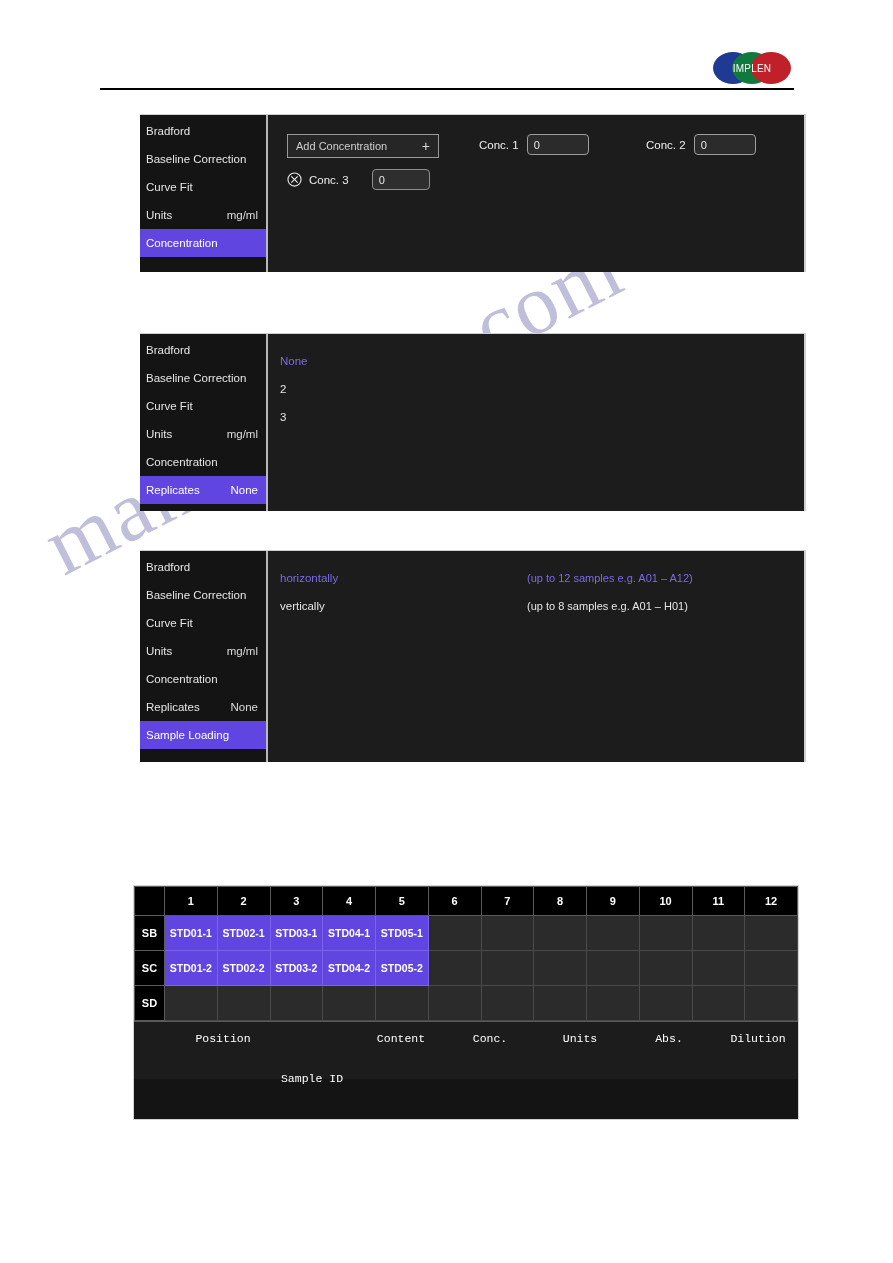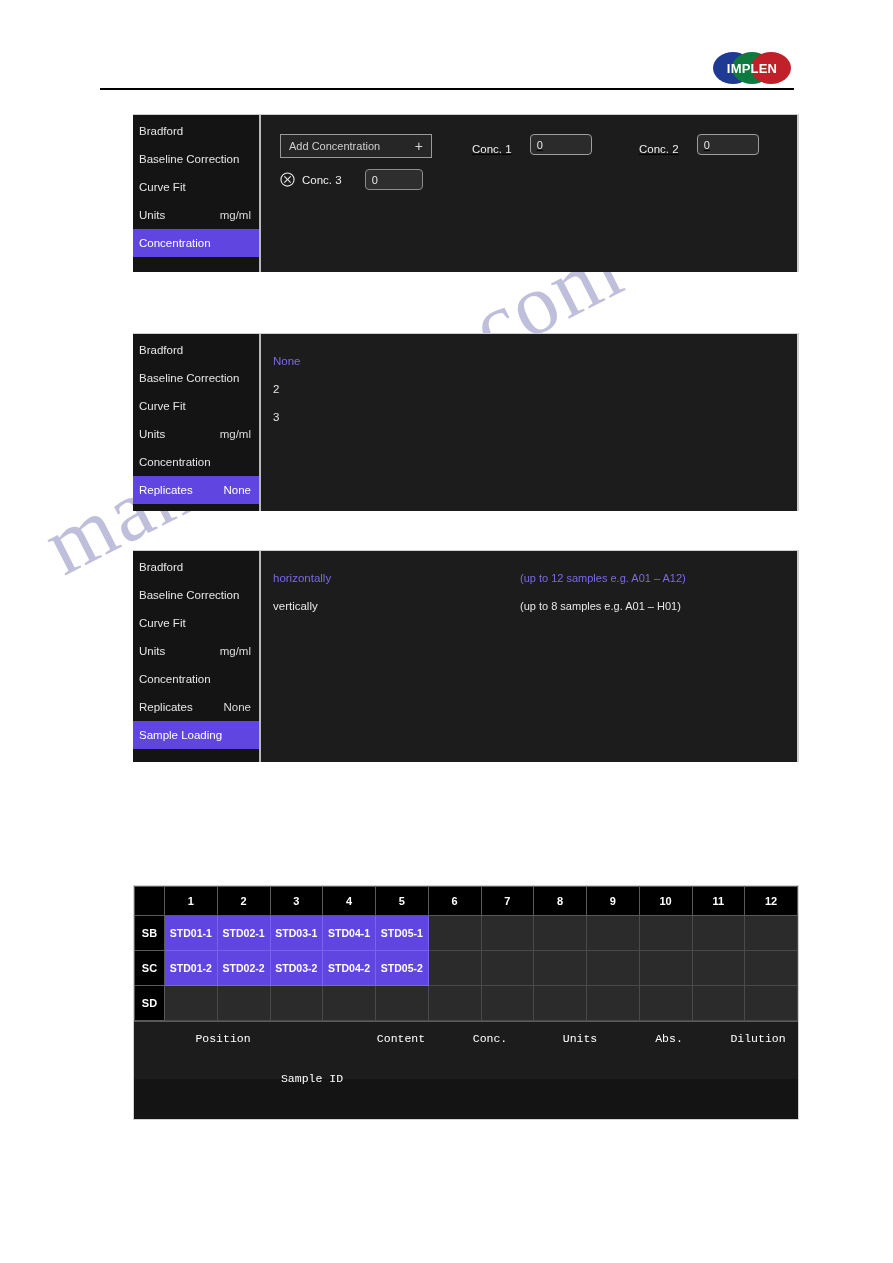--- a/index.html
+++ b/index.html
@@ -36,22 +36,22 @@
   .logo-text {
     position: absolute;
     left: 0;
     top: 0;
     width: 78px;
     height: 34px;
     display: flex;
     align-items: center;
     justify-content: center;
     color: #ffffff;
-    font-size: 13px;
-    font-weight: bold;
+    font-size: 10px;
+    font-weight: normal;
     letter-spacing: 0.2px;
     font-family: "Liberation Sans", sans-serif;
   }
   .header-rule {
     position: absolute;
     left: 100px;
     top: 88px;
     width: 694px;
     height: 2px;
     background: #000000;
@@ -59,20 +59,21 @@
 
   
   .panel {
     position: absolute;
     background: #1c1c1c;
     border-top: 1px solid #cfcfcf;
     border-right: 2px solid #cfcfcf;
     box-sizing: border-box;
     display: flex;
     overflow: hidden;
+    margin-left: 7px;
   }
   .panel-sidebar {
     width: 128px;
     flex: none;
     background: #141414;
     border-right: 2px solid #b9b9b9;
     box-sizing: border-box;
     display: flex;
     flex-direction: column;
     padding-top: 2px;
@@ -153,23 +154,22 @@
     color: #e8e8e8;
     font-size: 11px;
     display: flex;
     align-items: center;
     padding-left: 6px;
     margin-left: 16px;
   }
   .right-conc {
     position: absolute;
     display: flex;
-    align-items: flex-end;
-    gap: 18px;
-    text-decoration: underline;
+    align-items: center;
+    gap: 8px;
   }
   .right-conc .lbl { color: #efefef; font-size: 11.5px; }
   .right-conc .fld {
     width: 62px;
     height: 21px;
     background: #2b2b2b;
     border: 1px solid #9e9e9e;
     border-radius: 4px;
     box-sizing: border-box;
     color: #e8e8e8;

